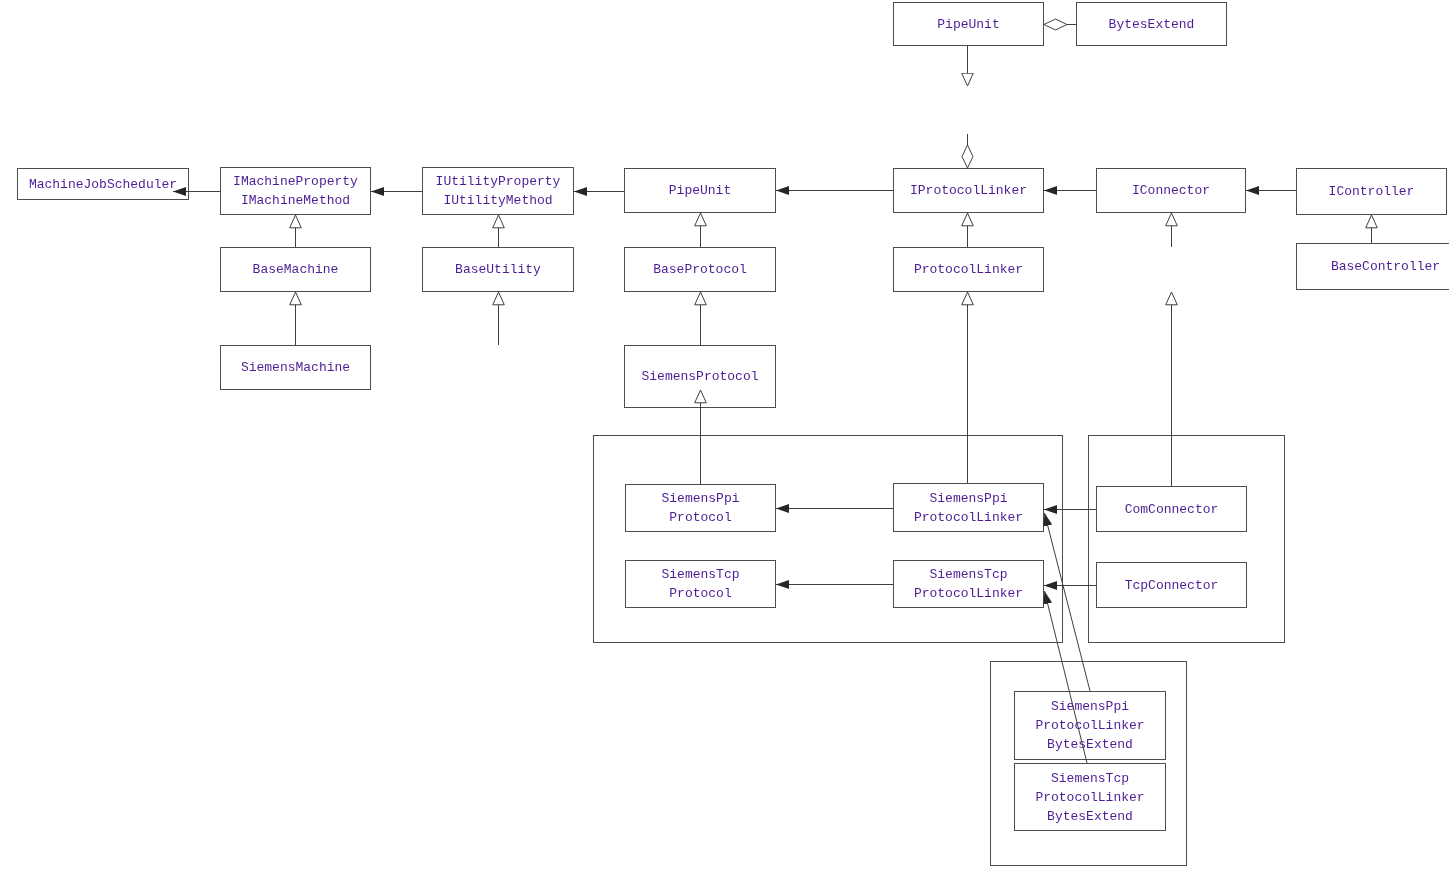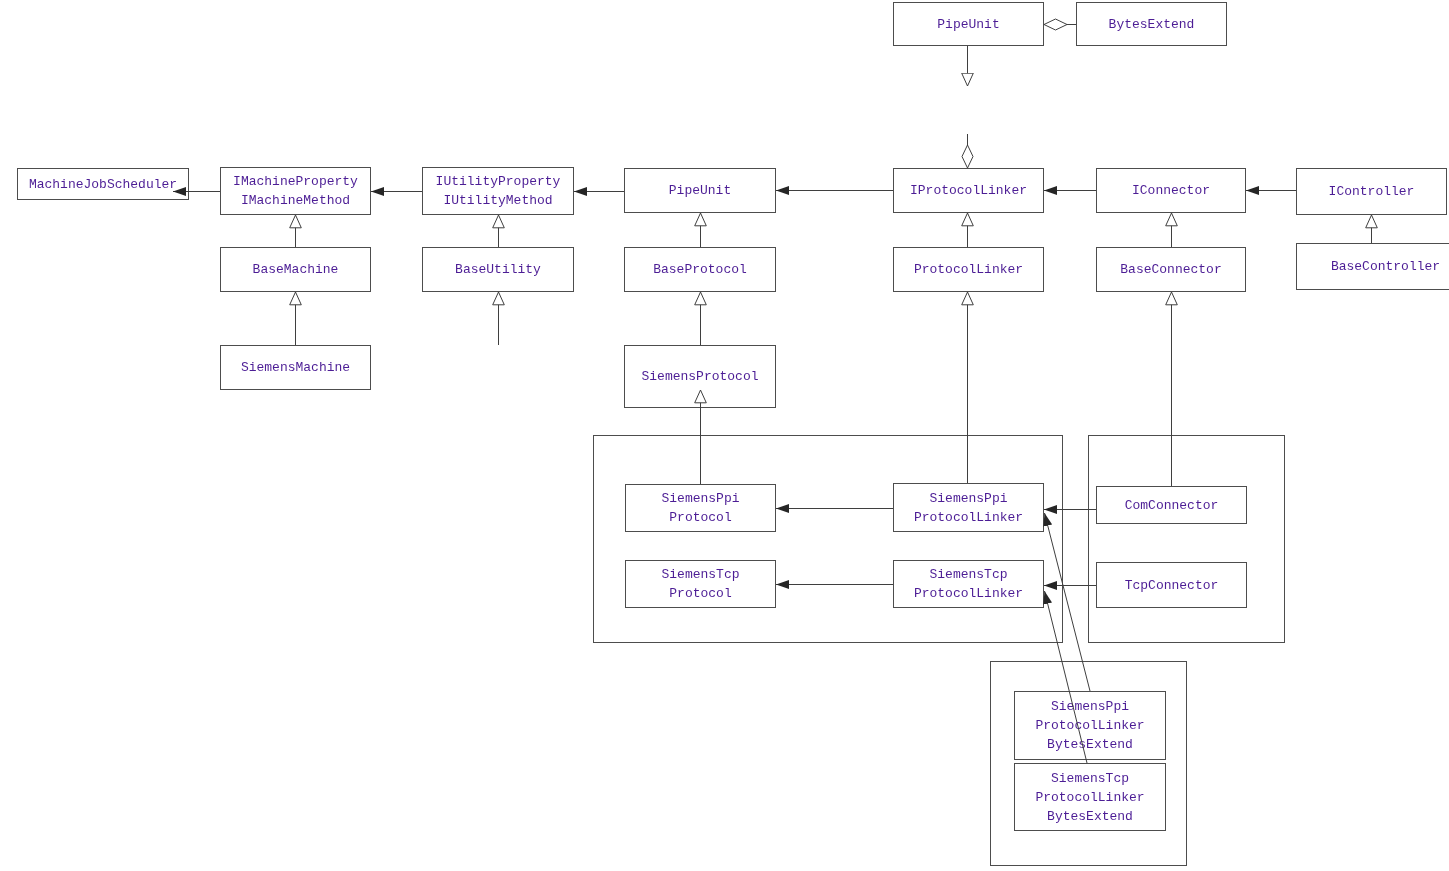--- a/index.html
+++ b/index.html
@@ -93,23 +93,20 @@
     </div>
   <div class="node" style="left:422px; top:247px; width:152px; height:45px">
       <span class="lbl">BaseUtility</span>
     </div>
   <div class="node" style="left:624px; top:247px; width:152px; height:45px">
       <span class="lbl">BaseProtocol</span>
     </div>
   <div class="node" style="left:893px; top:247px; width:151px; height:45px">
       <span class="lbl">ProtocolLinker</span>
     </div>
-  <div class="node" style="left:1096px; top:247px; width:150px; height:45px">
-      <span class="lbl">BaseConnector</span>
-    </div>
   <div class="node" style="left:1296px; top:243px; width:179px; height:47px">
       <span class="lbl">BaseController</span>
     </div>
 
   <div class="node" style="left:220px; top:345px; width:151px; height:45px">
       <span class="lbl">SiemensMachine</span>
     </div>
   <div class="node" style="left:624px; top:345px; width:152px; height:63px">
       <span class="lbl">SiemensProtocol</span>
     </div>
@@ -124,21 +121,21 @@
     </div>
   <div class="node" style="left:625px; top:560px; width:151px; height:48px">
       <span class="lbl">SiemensTcp
 Protocol</span>
     </div>
   <div class="node" style="left:893px; top:560px; width:151px; height:48px">
       <span class="lbl">SiemensTcp
 ProtocolLinker</span>
     </div>
 
-  <div class="node" style="left:1096px; top:486px; width:151px; height:38px">
+  <div class="node" style="left:1096px; top:486px; width:151px; height:46px">
       <span class="lbl">ComConnector</span>
     </div>
   <div class="node" style="left:1096px; top:562px; width:151px; height:46px">
       <span class="lbl">TcpConnector</span>
     </div>
 
   <div class="node" style="left:1014px; top:691px; width:152px; height:69px">
       <span class="lbl">SiemensPpi
 ProtocolLinker
 BytesExtend</span>

